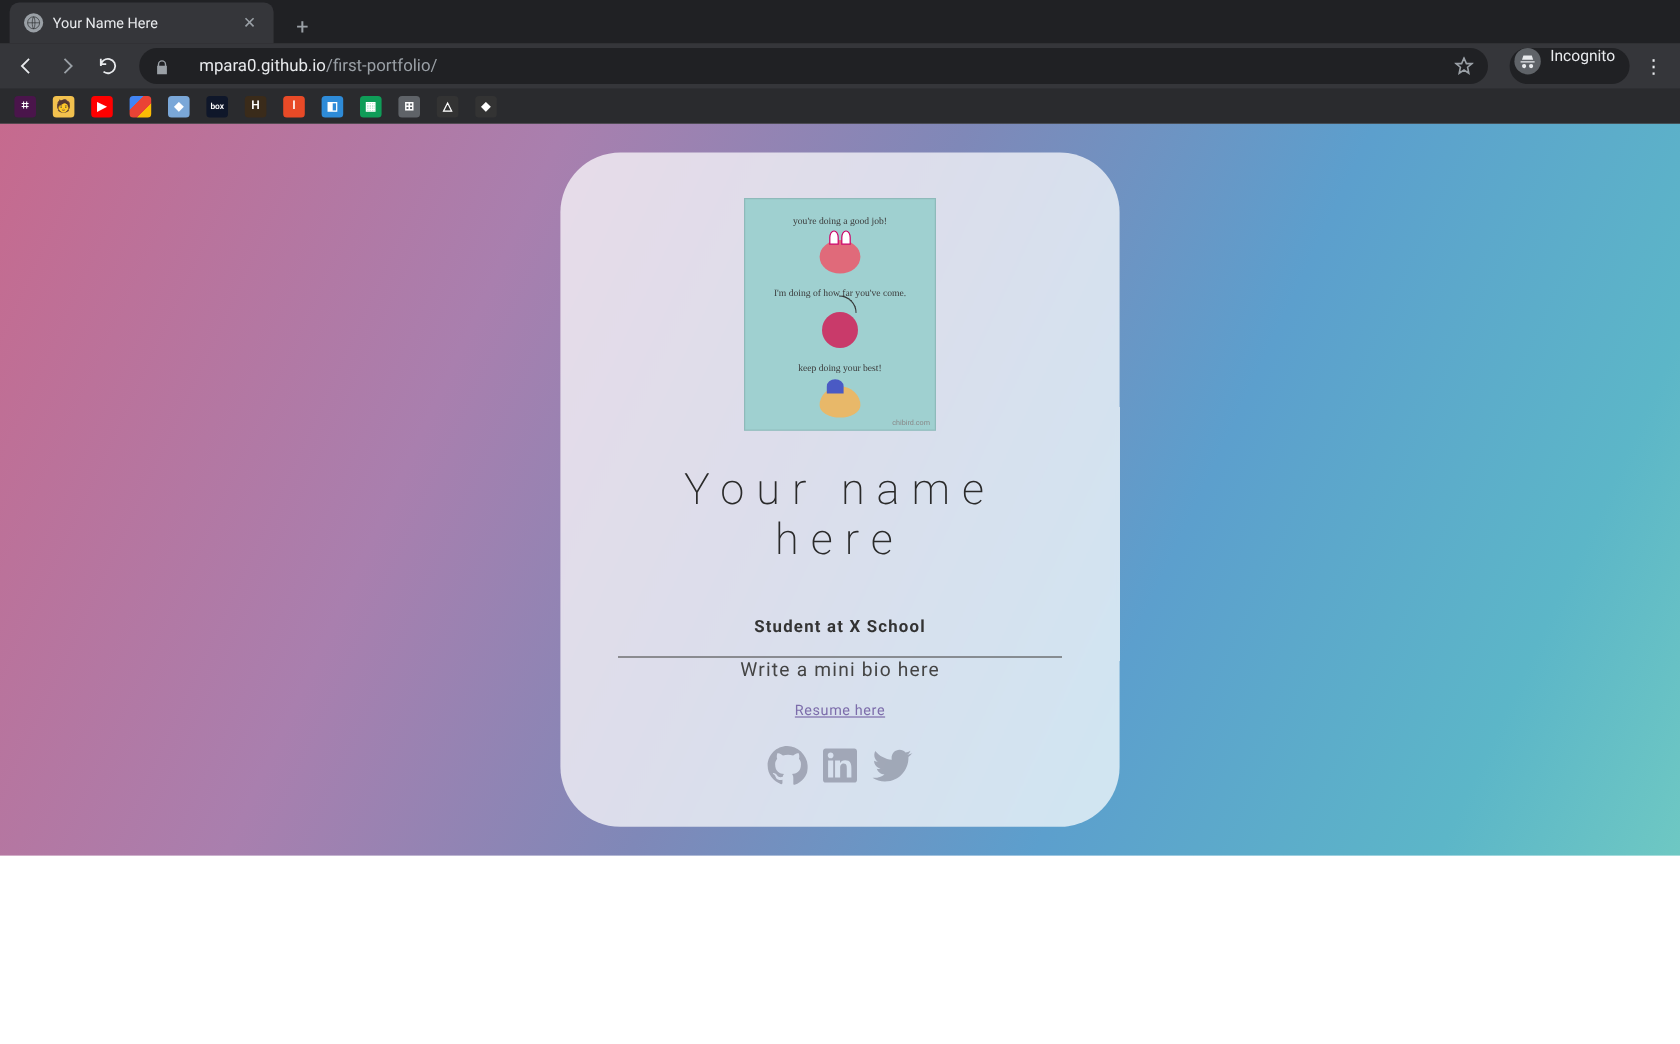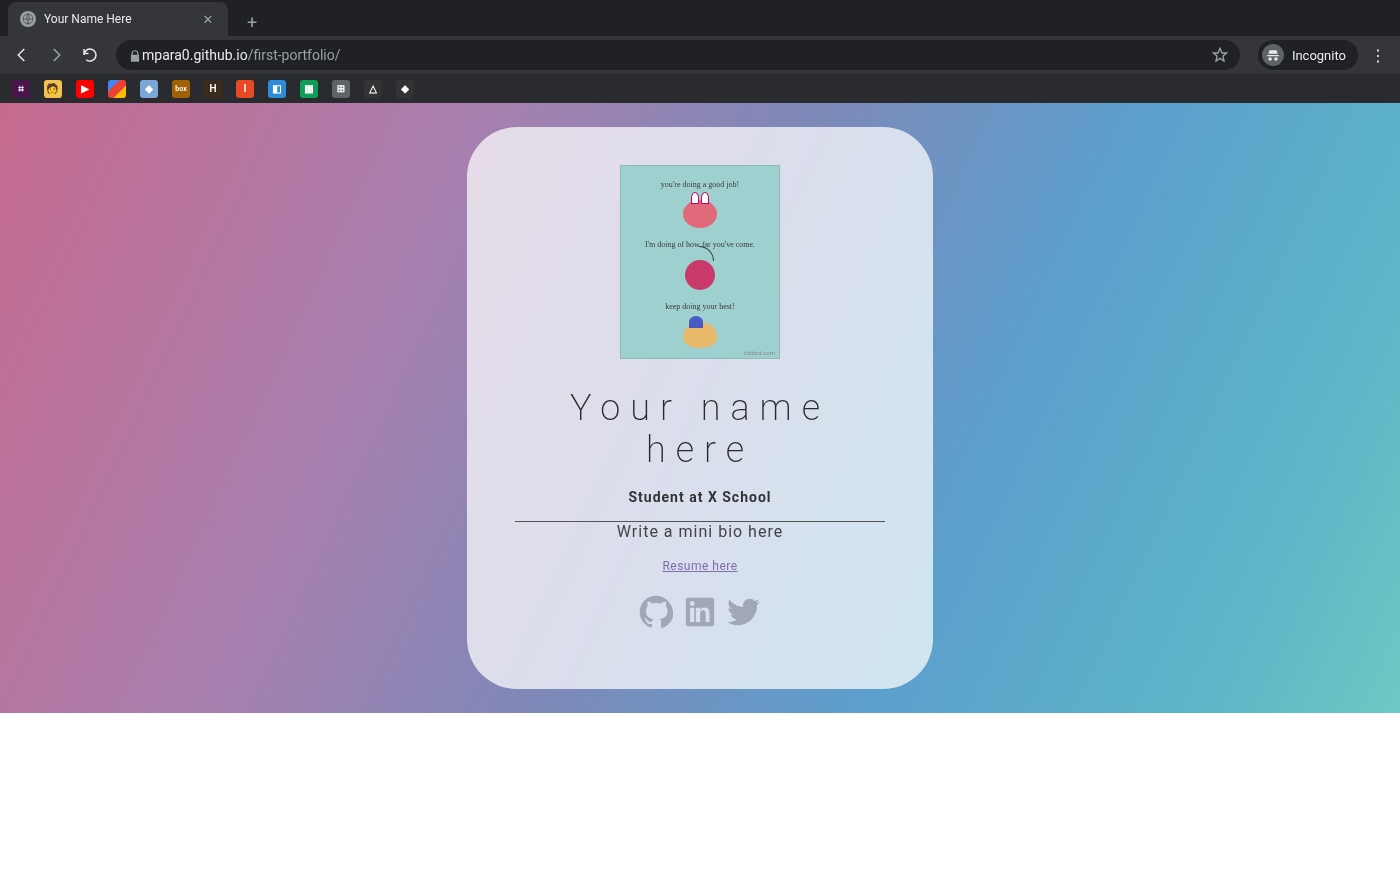--- a/index.html
+++ b/index.html
@@ -10,26 +10,26 @@
   .tab { display:flex; align-items:center; gap:8px; background:#35363a; color:#e8eaed; height:34px; border-radius:8px 8px 0 0; padding:0 12px; min-width:220px; position:relative; }
   .tab .favicon { width:16px; height:16px; border-radius:50%; background:#9aa0a6; display:flex; align-items:center; justify-content:center; }
   .tab .favicon svg { width:12px; height:12px; fill:#202124; }
   .tab .title { font-size:12px; color:#e8eaed; flex:1; white-space:nowrap; overflow:hidden; text-overflow:ellipsis; }
   .tab .close { width:16px; height:16px; display:flex; align-items:center; justify-content:center; color:#9aa0a6; font-size:13px; }
   .newtab { width:28px; height:28px; margin-left:10px; display:flex; align-items:center; justify-content:center; color:#9aa0a6; font-size:18px; }
   .toolbar { height:38px; background:#35363a; display:flex; align-items:center; padding:0 8px; gap:6px; }
   .toolbar .navbtn { width:28px; height:28px; display:flex; align-items:center; justify-content:center; color:#9aa0a6; }
   .toolbar .navbtn.enabled { color:#e8eaed; }
   .toolbar .navbtn svg { width:18px; height:18px; stroke:currentColor; fill:none; stroke-width:2; }
-  .omnibox { flex:1; height:30px; background:#202124; border-radius:15px; display:flex; align-items:center; padding:0 12px; gap:0; margin:0 6px; }
+  .omnibox { flex:1; height:30px; background:#202124; border-radius:15px; display:flex; align-items:center; padding:0 12px; gap:24px; margin:0 6px; }
   .omnibox .lock { width:14px; height:14px; color:#9aa0a6; }
   .omnibox .url { font-size:14px; color:#9aa0a6; }
   .omnibox .url .host { color:#e8eaed; }
   .omnibox .star { margin-left:auto; color:#9aa0a6; width:16px; height:16px; }
-  .incognito { display:flex; align-items:center; gap:8px; background:#202124; border-radius:15px; height:30px; padding:0 12px 0 4px; margin-left:6px; }
+  .incognito { display:flex; gap:8px; background:#202124; border-radius:15px; height:30px; padding:0 12px 0 4px; margin-left:6px; }
   .incognito .badge { width:22px; height:22px; border-radius:50%; background:#5f6368; display:flex; align-items:center; justify-content:center; }
   .incognito .badge svg { width:14px; height:14px; fill:#e8eaed; }
   .incognito span { color:#e8eaed; font-size:13px; }
   .menu3 { width:28px; height:28px; display:flex; align-items:center; justify-content:center; color:#e8eaed; }
   .bookbar { height:29px; background:#2a2b2e; display:flex; align-items:center; padding-left:12px; gap:14px; }
   .bmk { width:18px; height:18px; border-radius:3px; display:flex; align-items:center; justify-content:center; font-size:10px; font-weight:600; color:#fff; }
   
   .viewport { width:100%; height:610px; background:linear-gradient(115deg,#c66a8e 0%,#a97fae 28%,#7f88b8 48%,#5c9fcd 68%,#5cb6c8 88%,#6ec8c3 100%); display:flex; align-items:center; justify-content:center; }
   .card { width:466px; height:562px; background:rgba(255,255,255,0.72); backdrop-filter:blur(2px); border-radius:50px; display:flex; flex-direction:column; align-items:center; padding:38px 40px 30px; }
   .hero { width:160px; height:194px; background:#9fd0d0; border:1px solid rgba(0,0,0,0.1); display:flex; flex-direction:column; align-items:center; justify-content:space-around; padding:8px 4px 4px; position:relative; }
@@ -37,21 +37,21 @@
   .hero .blob { width:34px; height:28px; border-radius:50%; }
   .hero .blob.b1 { background:#e06a7a; position:relative; }
   .hero .blob.b1::before { content:""; position:absolute; top:-8px; left:8px; width:6px; height:10px; background:#fff; border:1px solid #c06; border-radius:50% 50% 0 0; }
   .hero .blob.b1::after { content:""; position:absolute; top:-8px; right:8px; width:6px; height:10px; background:#fff; border:1px solid #c06; border-radius:50% 50% 0 0; }
   .hero .blob.b2 { background:#c93a6a; border-radius:50%; position:relative; width:30px; height:30px; }
   .hero .blob.b2::after { content:""; position:absolute; top:-14px; left:14px; width:14px; height:14px; border:1.5px solid #333; border-left:none; border-bottom:none; border-radius:0 100% 0 0; }
   .hero .blob.b3 { background:#e8b869; border-radius:50% 50% 50% 50% / 60% 60% 40% 40%; position:relative; width:34px; height:26px; }
   .hero .blob.b3::before { content:""; position:absolute; top:-6px; left:6px; width:14px; height:12px; background:#4a5ac4; border-radius:50% 50% 0 0; }
   .hero .credit { position:absolute; bottom:2px; right:4px; font-size:6px; color:#888; }
   .name { font-size:36px; font-weight:200; letter-spacing:10px; color:#2a2a2a; margin-top:28px; text-align:center; }
-  .subtitle { font-size:14px; font-weight:700; letter-spacing:1px; color:#333; margin-top:18px; }
+  .subtitle { font-size:14px; font-weight:700; letter-spacing:1px; color:#333; margin-top:44px; }
   .divider { width:370px; height:1px; background:#555; margin-top:16px; }
   .bio { font-size:16px; color:#444; letter-spacing:1px; }
   .resume { font-size:12px; color:#7d6dab; text-decoration:underline; margin-top:18px; letter-spacing:0.5px; cursor:pointer; }
   .socials { display:flex; gap:10px; margin-top:22px; }
   .socials .soc { width:34px; height:34px; color:rgba(60,60,80,0.35); }
   .socials .soc svg { width:100%; height:100%; fill:currentColor; }
 </style>
 </head>
 <body>
 
@@ -109,21 +109,21 @@
       <span>Incognito</span>
     </div>
     <div class="menu3">⋮</div>
   </div>
   <div class="bookbar">
     <span class="bmk" style="background:#4a154b">⌗</span>
     <span class="bmk" style="background:#f2c14e">🧑</span>
     <span class="bmk" style="background:#ff0000">▶</span>
     <span class="bmk" style="background:linear-gradient(135deg,#4285f4 0 33%,#ea4335 33% 66%,#fbbc05 66%)"></span>
     <span class="bmk" style="background:#7aa7d8">◆</span>
-    <span class="bmk" style="background:#a16207;font-size:7px">box</span>
+    <span class="bmk" style="background:#0f172a;font-size:7px">box</span>
     <span class="bmk" style="background:#3a2b1a">H</span>
     <span class="bmk" style="background:#e84a27">I</span>
     <span class="bmk" style="background:#2e8bd8">◧</span>
     <span class="bmk" style="background:#0f9d58">▦</span>
     <span class="bmk" style="background:#5f6368">⊞</span>
     <span class="bmk" style="background:#333">△</span>
     <span class="bmk" style="background:#333">◆</span>
   </div>
 </div>
 

